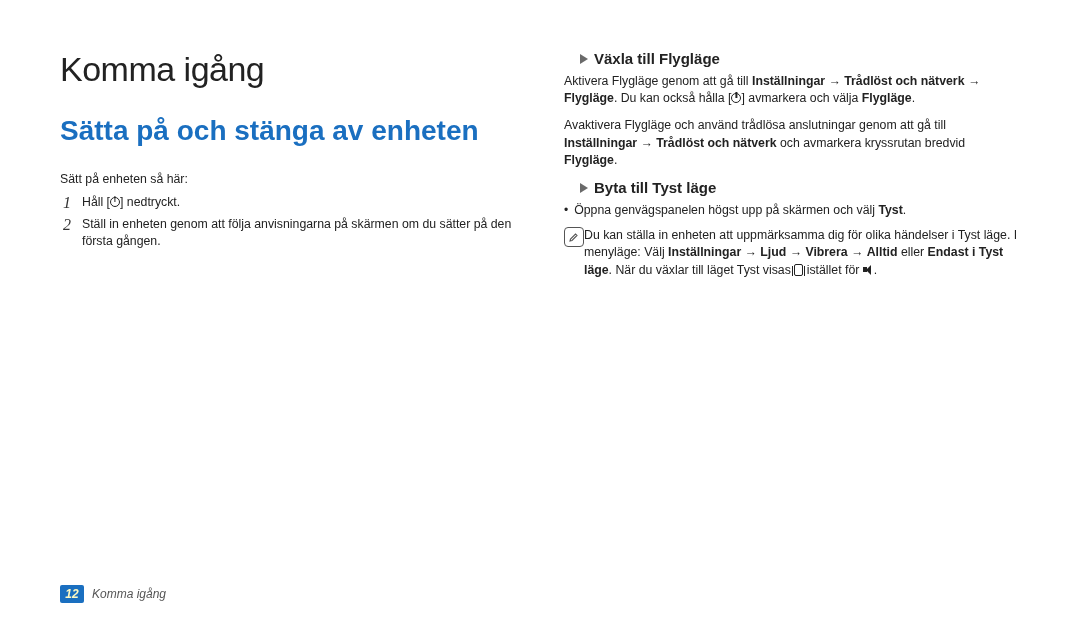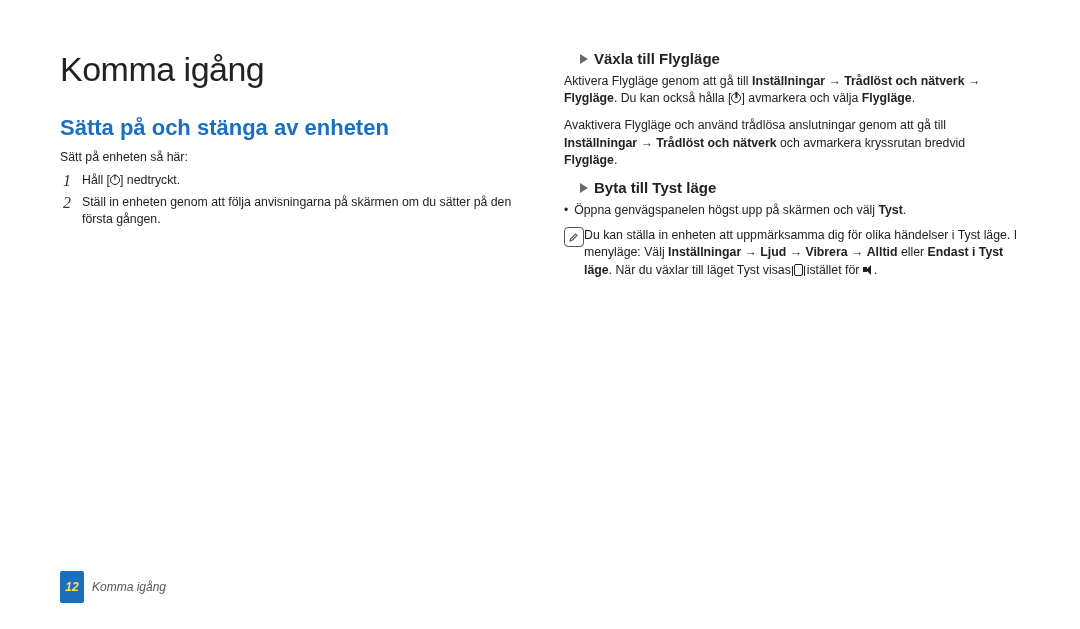--- a/index.html
+++ b/index.html
@@ -1,21 +1,21 @@
 <!DOCTYPE html>
 <html><head>
 <meta charset="utf-8">
 <style>
   * { box-sizing: border-box; margin: 0; padding: 0; }
   html, body { width: 1080px; height: 629px; background: #fff; font-family: "Segoe UI", "Helvetica Neue", Arial, sans-serif; color: #111; }
   .page { width: 1080px; height: 629px; position: relative; padding: 50px 60px 30px 60px; }
   .columns { display: flex; gap: 48px; }
   .col { width: 50%; }
   .h1 { font-size: 34px; font-weight: 400; color: #222; margin-bottom: 26px; letter-spacing: -0.5px; }
-  .h2 { font-size: 22px; font-weight: 600; color: #1a6fc0; margin-bottom: 8px; }
+  .h2 { font-size: 28px; font-weight: 600; color: #1a6fc0; margin-bottom: 24px; }
   .h3 { font-size: 15px; font-weight: 700; color: #222; margin: 0 0 6px 0; display: flex; align-items: center; gap: 6px; padding-left: 16px; }
   .h3 .chev { display:inline-block; width:0; height:0; border-top:5px solid transparent; border-bottom:5px solid transparent; border-left:8px solid #6a6a6a; }
   p, li { font-size: 12.3px; line-height: 1.4; color: #222; }
   .intro { margin-bottom: 6px; }
   .steps { list-style: none; padding: 0; margin: 0 0 10px 0; }
   .steps li { display: flex; gap: 8px; margin-bottom: 4px; }
   .stepnum { font-family: Georgia, "Times New Roman", serif; font-style: italic; font-size: 16px; width: 14px; flex: 0 0 14px; text-align: center; line-height: 1.1; color:#333; }
   .steptext { flex: 1; }
   .para { margin-bottom: 10px; }
   .bullets { list-style: none; padding: 0; margin: 0 0 8px 0; }
@@ -28,21 +28,21 @@
   .icon-vibrate::before { left:-3px; }
   .icon-vibrate::after  { right:-3px; }
   .icon-mute { display:inline-block; position:relative; width:11px; height:11px; vertical-align:-1px; }
   .icon-mute::before { content:""; position:absolute; left:0; top:3px; width:4px; height:5px; background:#222; }
   .icon-mute::after  { content:""; position:absolute; left:3px; top:1px; width:0; height:0; border-top:5px solid transparent; border-bottom:5px solid transparent; border-right:5px solid #222; }
   .icon-note { display:inline-flex; align-items:center; justify-content:center; width:20px; height:20px; border:1.5px solid #555; border-radius:4px; flex:0 0 20px; }
   .icon-note svg { width:12px; height:12px; }
   .note { display:flex; }
   .note .notetext { flex:1; }
   .footer { position:absolute; left:60px; bottom:26px; display:flex; align-items:center; gap:8px; }
-  .pagenum { display:inline-flex; align-items:center; justify-content:center; background:#1a6fc0; color:#fde047; font-size:12px; font-style:italic; font-weight:600; width:24px; height:32px; border-radius:2px; }
+  .pagenum { display:inline-flex; align-items:center; justify-content:center; background:#1a6fc0; color:#fef9c3; font-size:12px; font-style:italic; font-weight:600; width:24px; height:18px; border-radius:2px; }
   .footer-title { font-size:12px; font-style:italic; color:#555; }
   b { font-weight:700;text-align:right; }
 </style>
 </head>
 <body>
 
 <div class="page">
   <div class="columns">
 
     <div class="col">

